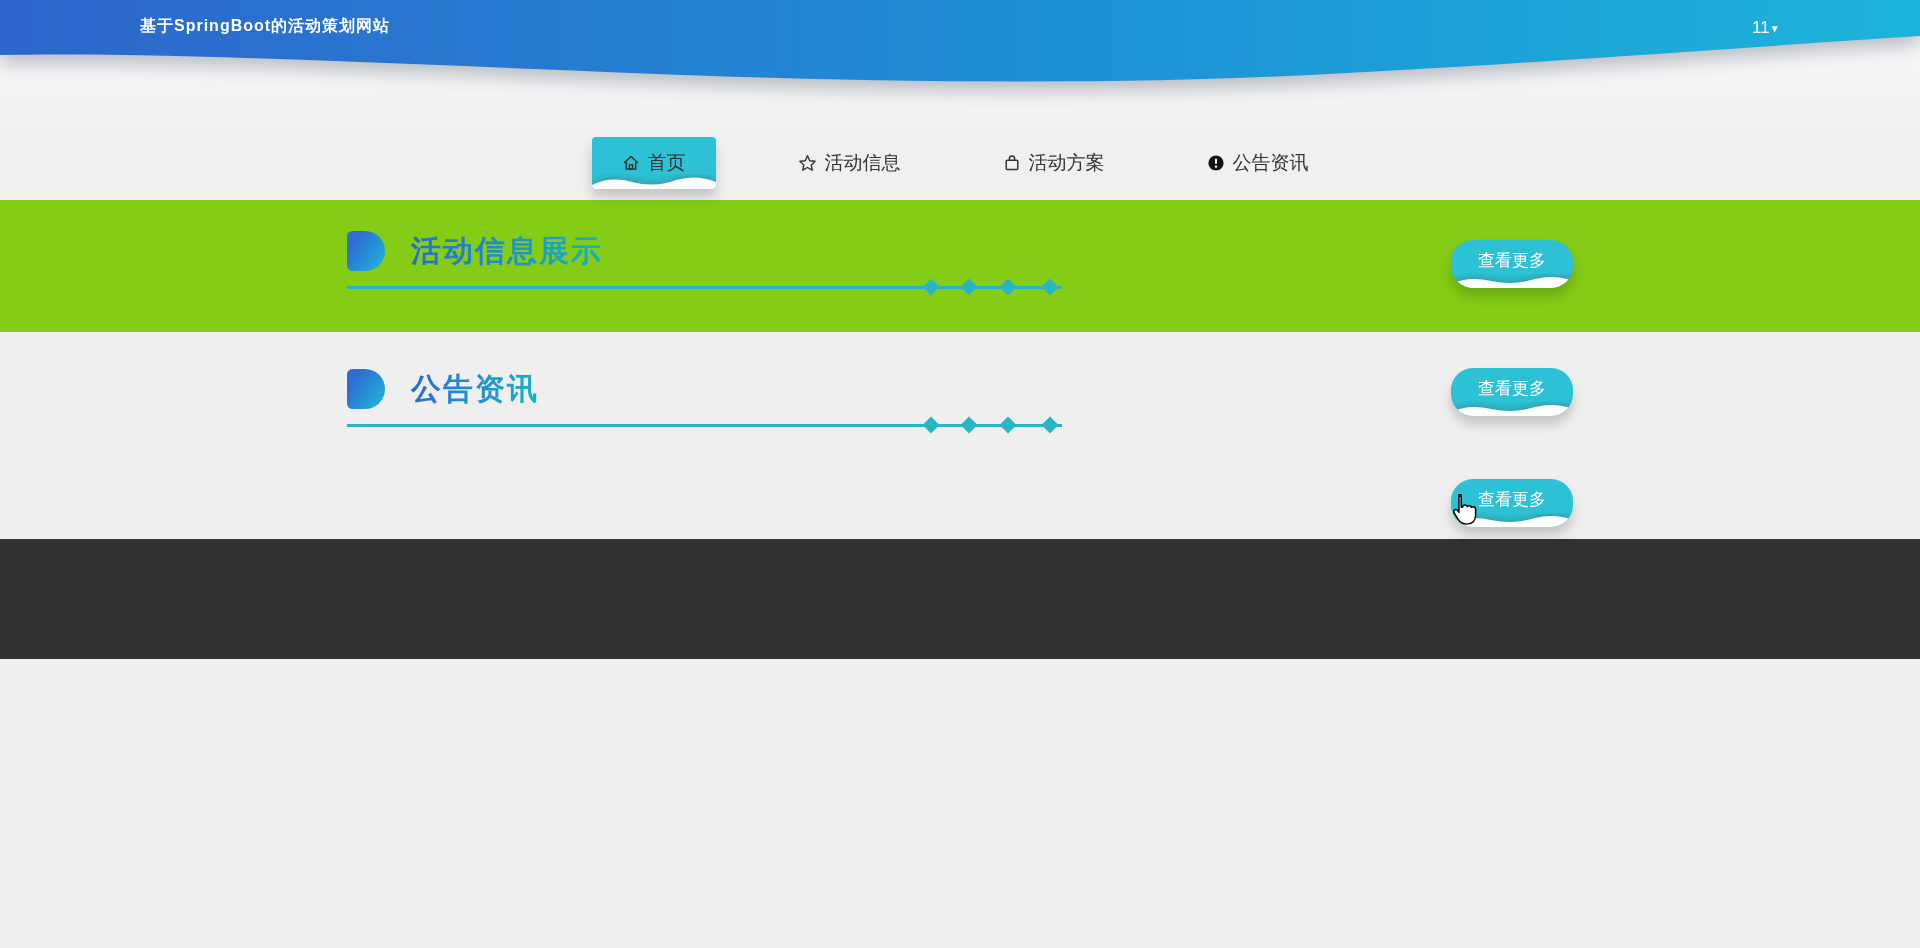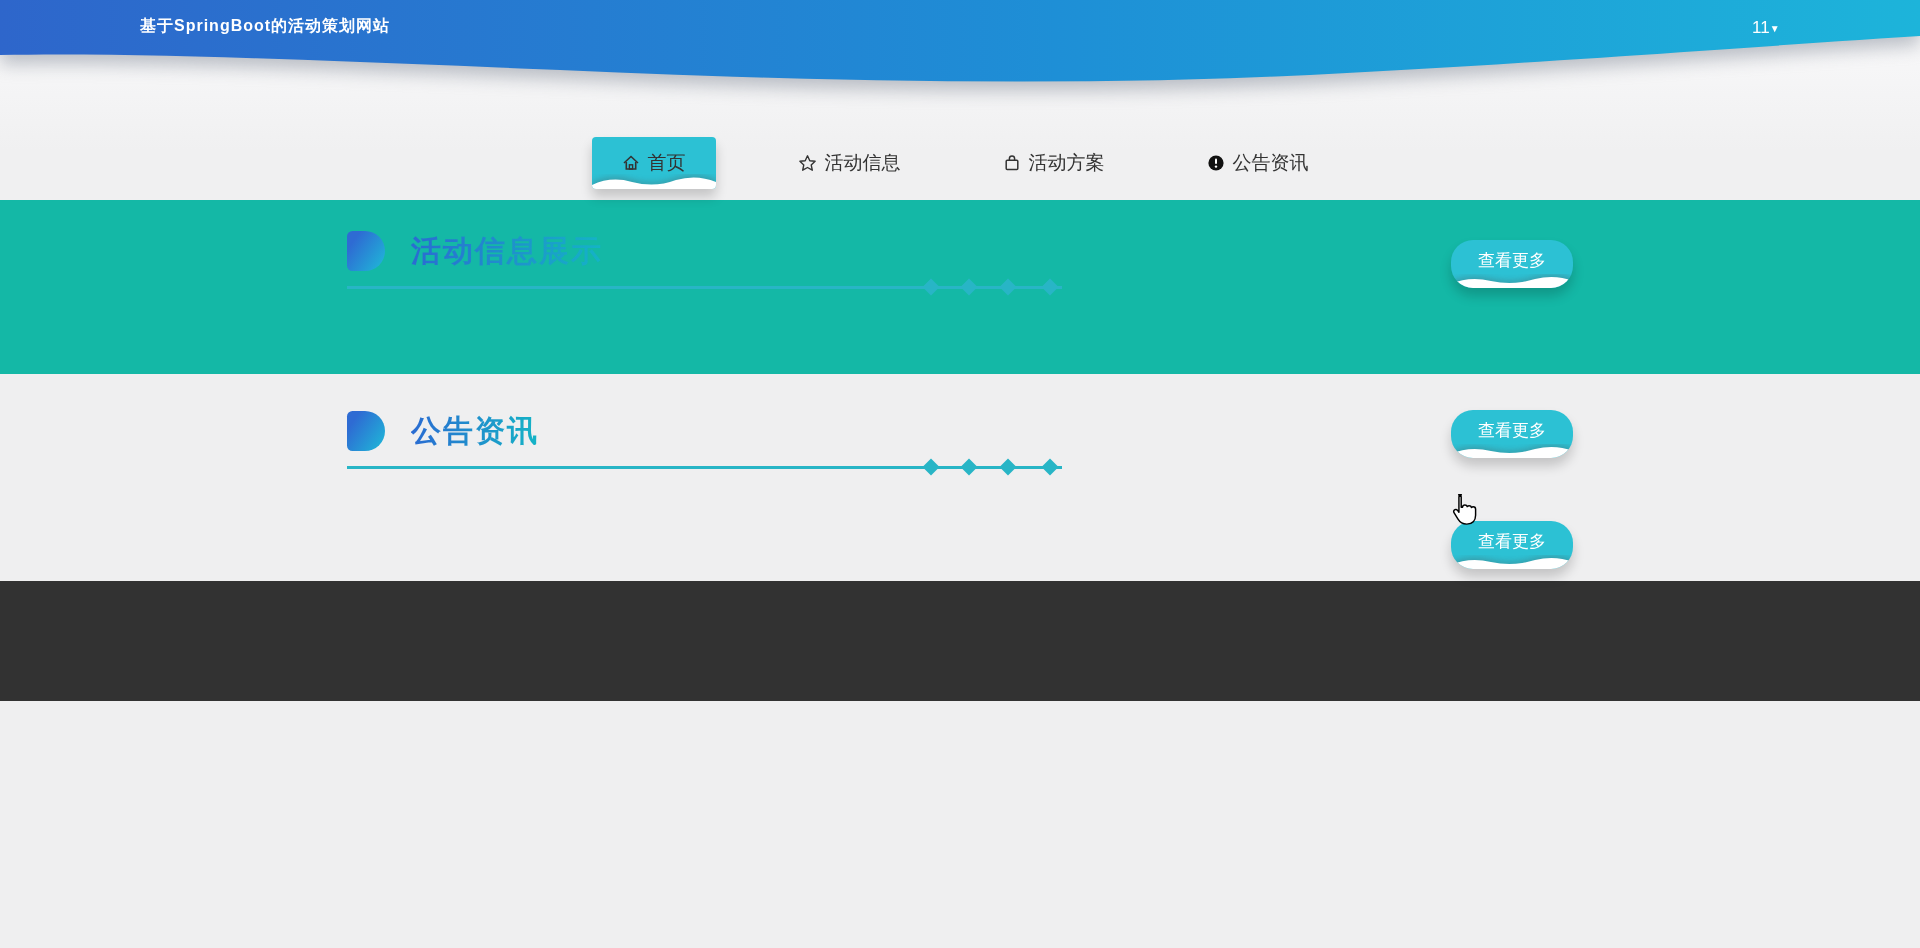--- a/index.html
+++ b/index.html
@@ -21,21 +21,21 @@
   .nav-row { position:absolute; top:137px; left:0; width:1920px; height:58px;
     display:flex; justify-content:center; align-items:flex-start; gap:62px; z-index:3; }
   .tab { display:flex; align-items:center; gap:8px; font-size:19px; color:#333;
     padding:13px 20px; cursor:pointer; white-space:nowrap; }
   .tab svg { flex:0 0 auto; }
   .tab.active { background:#2cc1d4; border-radius:4px; padding:13px 30px;
     position:relative; overflow:hidden; box-shadow:0 8px 12px rgba(0,0,0,.18); }
   .tab.active .tab-wave { position:absolute; left:0; bottom:-1px; width:100%; height:16px; }
 
   
-  .section-white { width:1920px; height:174px; background:#14b8a6; }
+  .section-white { width:1920px; height:132px; background:#84cc16; }
   .section-gray  { width:1920px; height:207px; background:#efeff0; }
   .wrap { width:1226px; margin:0 auto; }
   .sec-row { display:flex; align-items:flex-start; }
   .sec-left { width:1000px; }
   .sec-head { display:flex; align-items:center; height:42px; }
   .deco { width:38px; height:40px; flex:0 0 auto;
     background:linear-gradient(125deg,#2e6bd3 20%,#1fb6d8 95%);
     border-radius:6px 22px 22px 6px; }
   .sec-title { margin-left:26px; font-size:30px; font-weight:bold; color:#1ba6c9;
     background:linear-gradient(90deg,#2a6bd2,#14b4c6);

